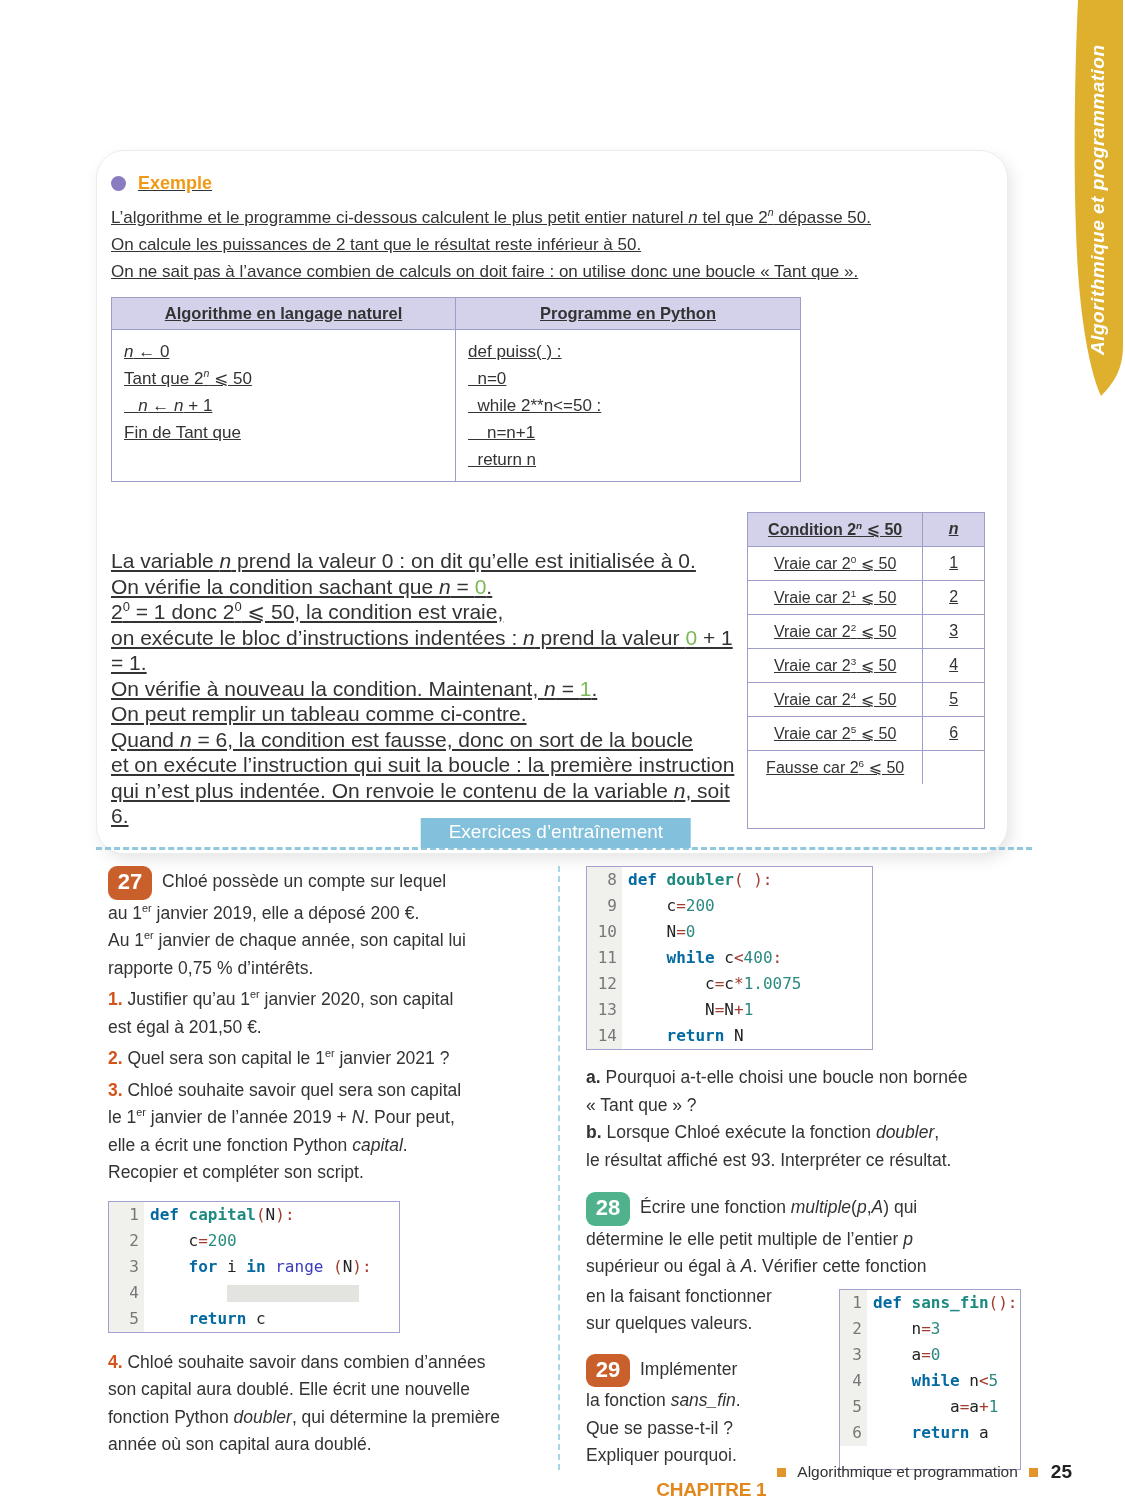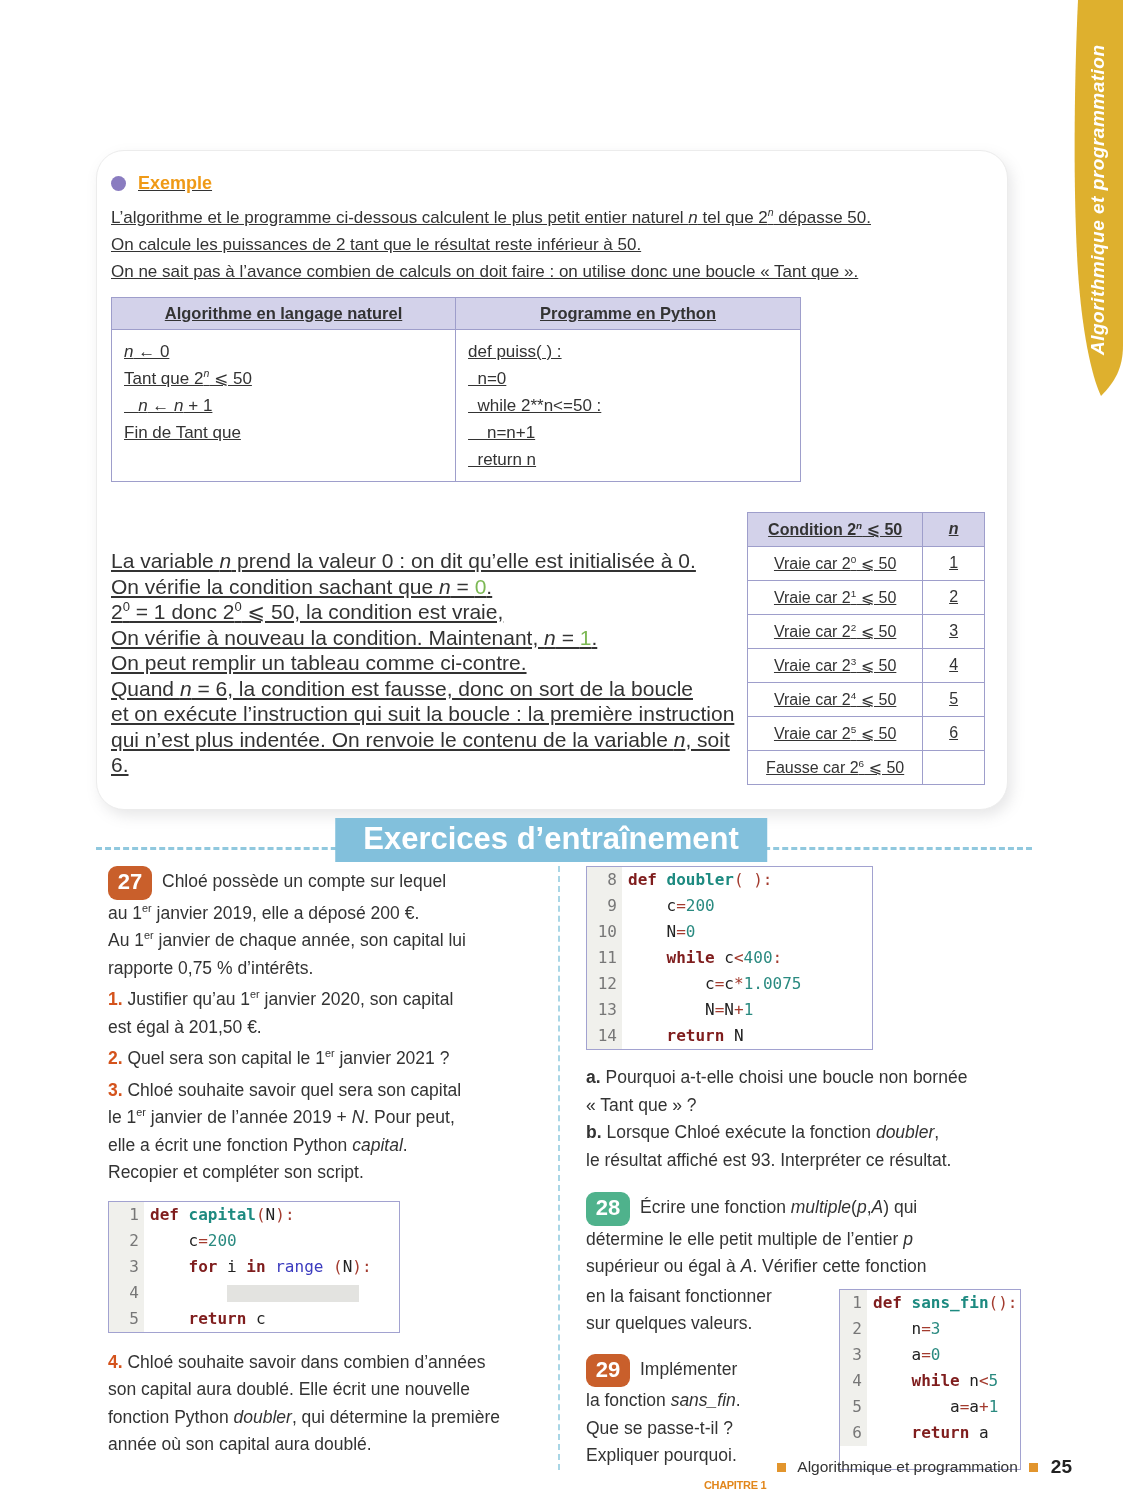--- a/index.html
+++ b/index.html
@@ -3,21 +3,21 @@
 <meta charset="utf-8">
 <style>
   html,body{margin:0;padding:0;background:#fff;}
   .page{position:relative;width:1125px;height:1500px;background:#ffffff;overflow:hidden;
         font-family:"Liberation Sans","DejaVu Sans",sans-serif;color:#333;}
   sup{font-size:0.62em;line-height:0;}
   .seg-i{font-style:italic;}
   .seg-b{font-weight:bold;}
   .seg-g{color:#7cb854;}
   .seg-num{color:#d4531c;font-weight:bold;}
-  .seg-kw{color:#7f1d1d;font-weight:bold;}
+  .seg-kw{color:#0369a1;font-weight:bold;}
   .seg-fn{color:#1d8a80;font-weight:bold;}
   .seg-bi{color:#3b3bbf;}
   .seg-op{color:#a33b2e;}
   .seg-pl{color:#222;}
   .seg-blank{display:inline-block;width:132px;height:17px;background:#e3e3e0;vertical-align:middle;}
 
   
   .ribbon{position:absolute;top:0;right:0;width:70px;height:400px;}
   .ribbon-label{position:absolute;top:12px;right:16px;height:375px;display:flex;align-items:center;justify-content:center;
     writing-mode:vertical-rl;transform:rotate(180deg);color:#fff;font-weight:bold;font-style:italic;font-size:19px;letter-spacing:0.5px;}
@@ -42,21 +42,21 @@
   .ct-row{display:flex;border-top:1px solid #9e9ecb;}
   .ct-row:first-child{border-top:none;}
   .ct-h{background:#d3d2ea;font-weight:bold;}
   .ct-c1{width:170px;border-right:1px solid #9e9ecb;text-align:center;font-size:16px;padding:7px 2px;}
   .ct-c2{flex:1;text-align:center;font-size:16px;padding:7px 2px;}
 
   
   .banner-row{position:absolute;left:96px;top:818px;width:936px;height:40px;}
   .banner-dash{position:absolute;left:0;right:0;bottom:8px;border-bottom:3px dashed #90c8de;}
   .banner{position:absolute;left:50%;transform:translateX(-53%);top:0;background:#82c0dc;color:#fff;
-          font-weight:bold;font-size:31px;padding:3px 28px 5px;}
+          font-weight:normal;font-size:19px;padding:3px 28px 5px;}
 
   
   .cols{position:absolute;left:108px;top:866px;width:932px;display:flex;}
   .col-left{width:450px;}
   .divider{border-left:2px dashed #a9d6e6;margin-left:0px;}
   .col-right{flex:1;padding-left:26px;}
   .p-line{font-size:17.5px;line-height:27.5px;}
   .q{margin-top:4px;}
   .badge{display:inline-block;min-width:30px;text-align:center;border-radius:9px;padding:2px 7px 4px;
          font-weight:bold;font-size:22px;color:#fff;margin-right:10px;vertical-align:-2px;}
@@ -72,21 +72,21 @@
   .code-capital{margin-top:14px;width:292px;box-sizing:border-box;}
   .code-doubler{width:287px;box-sizing:border-box;margin-bottom:14px;}
   .code-sans{width:182px;box-sizing:border-box;margin-top:6px;}
   .code-sans .ln{width:22px;}
 
   .ex28-flex{display:flex;margin-top:2px;}
   .ex28-left{width:253px;}
 
   
   .footer{position:absolute;top:1443px;right:53px;display:flex;align-items:center;font-size:15.5px;}
-  .chap{color:#e2871c;font-weight:bold;font-size:11px;letter-spacing:-0.3px;margin-top:36px;}
+  .chap{color:#e2871c;font-weight:bold;font-size:19px;letter-spacing:-0.3px;margin-top:36px;}
   .fsq{display:inline-block;width:9px;height:9px;background:#e2952d;margin:0 11px;}
   .pageno{font-weight:bold;font-size:19px;color:#222;margin-left:2px;}
 </style>
 <style>.seg-num-code{color:#2a8a80;font-weight:normal;}</style></head>
 <body>
 
 <div class="page">
 
   <svg class="ribbon" viewBox="0 0 70 400" xmlns="http://www.w3.org/2000/svg">
     <path d="M 23,0 L 68,0 L 68,345 C 68,368 60,382 46,396 C 36,375 27,330 23,272 C 18,195 19,85 23,0 Z" fill="#deb02e"></path>
@@ -124,20 +124,21 @@
         </td>
       </tr>
     </tbody>
       </table>
 
     <div class="ex-bottom">
       <div class="expl">
         <div class="expl-line"><span>La variable </span><span class="seg-i">n</span><span> prend la valeur 0 : on dit qu’elle est initialisée à 0.</span></div>
         <div class="expl-line"><span>On vérifie la condition sachant que </span><span class="seg-i">n</span><span> = </span><span class="seg-g">0</span><span>.</span></div>
         <div class="expl-line"><span>2</span><sup>0</sup><span> = 1 donc 2</span><sup>0</sup><span> ⩽ 50, la condition est vraie,</span></div>
+        <div class="expl-line"><span>on exécute le bloc d’instructions indentées : </span><span class="seg-i">n</span><span> prend la valeur </span><span class="seg-g">0</span><span> + 1 = 1.</span></div>
         <div class="expl-line"><span>On vérifie à nouveau la condition. Maintenant, </span><span class="seg-i">n</span><span> = </span><span class="seg-g">1</span><span>.</span></div>
         <div class="expl-line"><span>On peut remplir un tableau comme ci-contre.</span></div>
         <div class="expl-line"><span>Quand </span><span class="seg-i">n</span><span> = 6, la condition est fausse, donc on sort de la boucle</span></div>
         <div class="expl-line"><span>et on exécute l’instruction qui suit la boucle : la première instruction</span></div>
         <div class="expl-line"><span>qui n’est plus indentée. On renvoie le contenu de la variable </span><span class="seg-i">n</span><span>, soit 6.</span></div>
       </div>
       <div class="ctab">
         <div class="ct-row ct-h">
           <div class="ct-c1"><span>Condition 2</span><sup class="seg-i">n</sup><span> ⩽ 50</span></div>
           <div class="ct-c2"><span class="seg-i">n</span></div>

